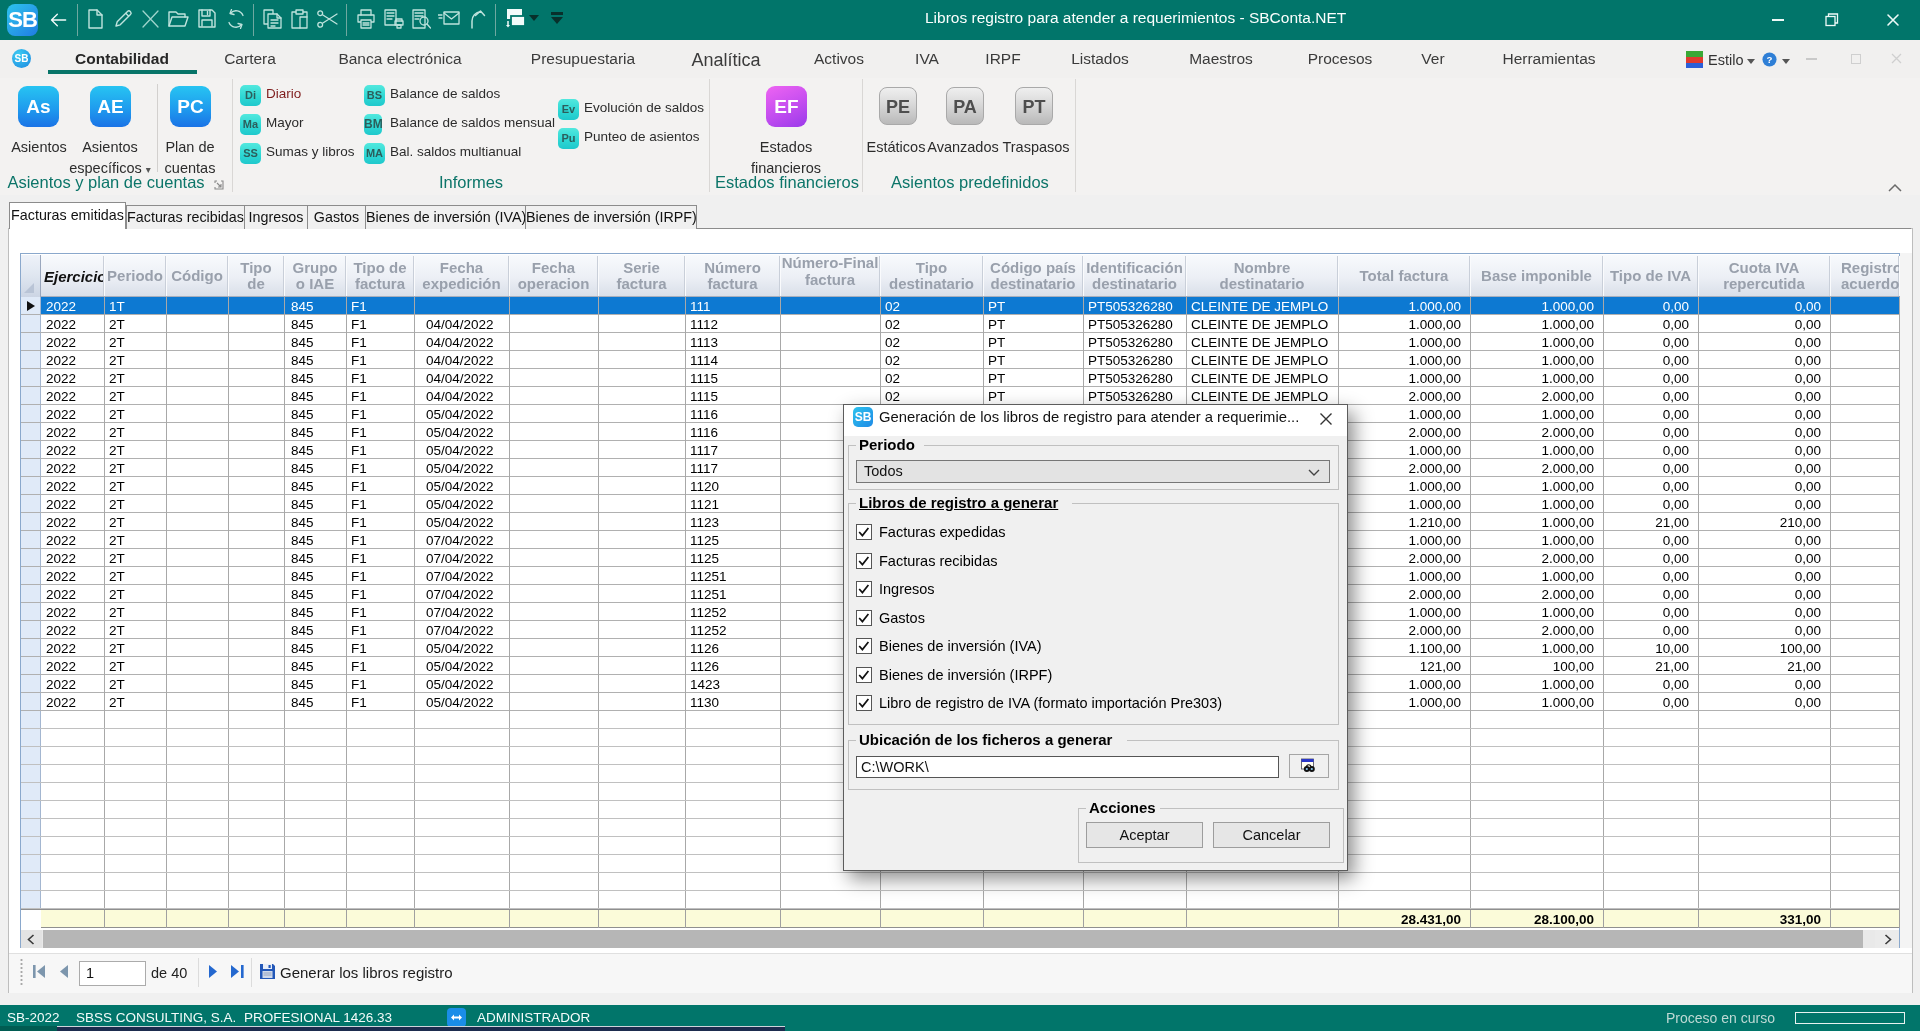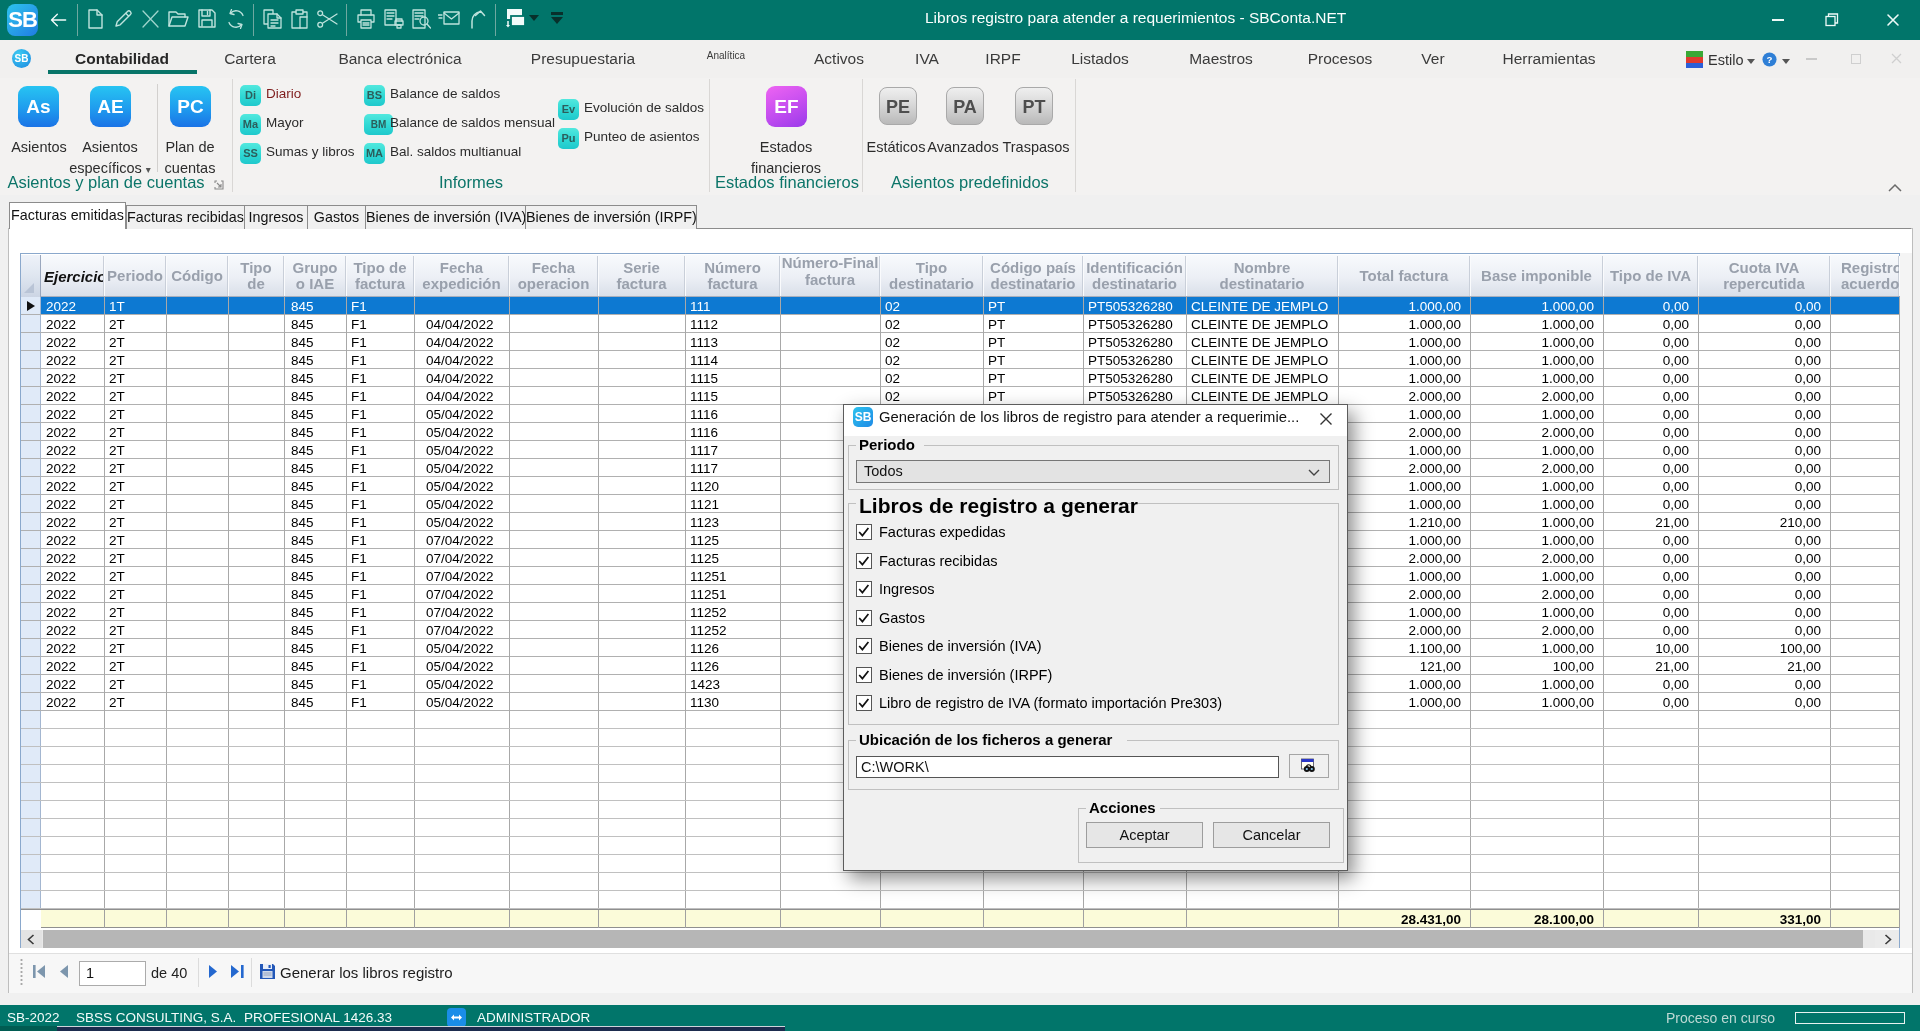--- a/index.html
+++ b/index.html
@@ -109,21 +109,21 @@
     <path d="M2 2l10 10M12 2L2 12"></path>
   </svg>
 <div class="abs" style="left:0;top:40px;width:1920px;height:38px;background:#f1f0ef;"></div>
 <div class="abs" style="left:12px;top:49px;width:19px;height:19px;border-radius:50%;
  background:radial-gradient(circle at 35% 30%,#3ecdf2,#1b86e0);color:#fff;font-weight:bold;
  font-size:10px;text-align:center;line-height:19px;">SB</div>
 <div class="abs" style="left:-8px;top:50px;width:260px;text-align:center;font-size:15.5px;font-weight:bold;color:#262626;">Contabilidad</div>
 <div class="abs" style="left:120px;top:50px;width:260px;text-align:center;font-size:15.5px;color:#3b3b3b;">Cartera</div>
 <div class="abs" style="left:270px;top:50px;width:260px;text-align:center;font-size:15.5px;color:#3b3b3b;">Banca electrónica</div>
 <div class="abs" style="left:453px;top:50px;width:260px;text-align:center;font-size:15.5px;color:#3b3b3b;">Presupuestaria</div>
-<div class="abs" style="left:596px;top:50px;width:260px;text-align:center;font-size:10px;color:#3b3b3b;">Analítica</div>
+<div class="abs" style="left:596px;top:50px;width:260px;text-align:center;font-size:18px;color:#3b3b3b;">Analítica</div>
 <div class="abs" style="left:709px;top:50px;width:260px;text-align:center;font-size:15.5px;color:#3b3b3b;">Activos</div>
 <div class="abs" style="left:797px;top:50px;width:260px;text-align:center;font-size:15.5px;color:#3b3b3b;">IVA</div>
 <div class="abs" style="left:873px;top:50px;width:260px;text-align:center;font-size:15.5px;color:#3b3b3b;">IRPF</div>
 <div class="abs" style="left:970px;top:50px;width:260px;text-align:center;font-size:15.5px;color:#3b3b3b;">Listados</div>
 <div class="abs" style="left:1091px;top:50px;width:260px;text-align:center;font-size:15.5px;color:#3b3b3b;">Maestros</div>
 <div class="abs" style="left:1210px;top:50px;width:260px;text-align:center;font-size:15.5px;color:#3b3b3b;">Procesos</div>
 <div class="abs" style="left:1303px;top:50px;width:260px;text-align:center;font-size:15.5px;color:#3b3b3b;">Ver</div>
 <div class="abs" style="left:1419px;top:50px;width:260px;text-align:center;font-size:15.5px;color:#3b3b3b;">Herramientas</div>
 <div class="abs" style="left:48px;top:70px;width:149px;height:4px;background:#077468;"></div>
 <svg class="abs" style="left:1686px;top:51px;" width="17" height="17" viewBox="0 0 17 17">
@@ -167,22 +167,22 @@
 <div class="abs" style="left:266px;top:86px;font-size:13.5px;color:#7f1d1d;white-space:nowrap;">Diario</div>
 <div class="abs" style="left:240px;top:114px;width:21px;height:21px;border-radius:5px;
     background:linear-gradient(180deg,#52e8de 0%,#2ed8d4 55%,#1fc8cc 100%);color:#2c5e5c;font-weight:bold;font-size:11px;text-align:center;line-height:21px;">Ma</div>
 <div class="abs" style="left:266px;top:115px;font-size:13.5px;color:#2c2c2c;white-space:nowrap;">Mayor</div>
 <div class="abs" style="left:240px;top:143px;width:21px;height:21px;border-radius:5px;
     background:linear-gradient(180deg,#52e8de 0%,#2ed8d4 55%,#1fc8cc 100%);color:#2c5e5c;font-weight:bold;font-size:11px;text-align:center;line-height:21px;">SS</div>
 <div class="abs" style="left:266px;top:144px;font-size:13.5px;color:#2c2c2c;white-space:nowrap;">Sumas y libros</div>
 <div class="abs" style="left:364px;top:85px;width:21px;height:21px;border-radius:5px;
     background:linear-gradient(180deg,#52e8de 0%,#2ed8d4 55%,#1fc8cc 100%);color:#2c5e5c;font-weight:bold;font-size:11px;text-align:center;line-height:21px;">BS</div>
 <div class="abs" style="left:390px;top:86px;font-size:13.5px;color:#2c2c2c;white-space:nowrap;">Balance de saldos</div>
-<div class="abs" style="left:364px;top:114px;width:29px;height:21px;border-radius:5px;
-    background:linear-gradient(180deg,#52e8de 0%,#2ed8d4 55%,#1fc8cc 100%);color:#2c5e5c;font-weight:bold;font-size:10px;text-align:center;line-height:21px;">BM</div>
+<div class="abs" style="left:364px;top:114px;width:18px;height:21px;border-radius:5px;
+    background:linear-gradient(180deg,#52e8de 0%,#2ed8d4 55%,#1fc8cc 100%);color:#2c5e5c;font-weight:bold;font-size:12px;text-align:center;line-height:21px;">BM</div>
 <div class="abs" style="left:390px;top:115px;font-size:13.5px;color:#2c2c2c;white-space:nowrap;">Balance de saldos mensual</div>
 <div class="abs" style="left:364px;top:143px;width:21px;height:21px;border-radius:5px;
     background:linear-gradient(180deg,#52e8de 0%,#2ed8d4 55%,#1fc8cc 100%);color:#2c5e5c;font-weight:bold;font-size:11px;text-align:center;line-height:21px;">MA</div>
 <div class="abs" style="left:390px;top:144px;font-size:13.5px;color:#2c2c2c;white-space:nowrap;">Bal. saldos multianual</div>
 <div class="abs" style="left:558px;top:99px;width:21px;height:21px;border-radius:5px;
     background:linear-gradient(180deg,#52e8de 0%,#2ed8d4 55%,#1fc8cc 100%);color:#2c5e5c;font-weight:bold;font-size:11px;text-align:center;line-height:21px;">Ev</div>
 <div class="abs" style="left:584px;top:100px;font-size:13.5px;color:#2c2c2c;white-space:nowrap;">Evolución de saldos</div>
 <div class="abs" style="left:558px;top:128px;width:21px;height:21px;border-radius:5px;
     background:linear-gradient(180deg,#52e8de 0%,#2ed8d4 55%,#1fc8cc 100%);color:#2c5e5c;font-weight:bold;font-size:11px;text-align:center;line-height:21px;">Pu</div>
 <div class="abs" style="left:584px;top:129px;font-size:13.5px;color:#2c2c2c;white-space:nowrap;">Punteo de asientos</div>
@@ -840,21 +840,21 @@
     <path d="M1.5 1.5l11 11M12.5 1.5l-11 11"></path>
   </svg>
 <div class="abs" style="left:848px;top:445px;width:491px;height:45px;border:1px solid #c0c0c0;box-sizing:border-box;z-index:11;"></div>
 <div class="abs" style="left:856px;top:436px;width:62px;background:#f0f0f0;font-size:15px;font-weight:bold;color:#000;padding:0 3px;white-space:nowrap;z-index:11;">Periodo</div>
 <div class="abs" style="left:856px;top:460px;width:474px;height:23px;background:#e3e3e3;
  border:1px solid #767676;box-sizing:border-box;font-size:14.5px;color:#111;padding:2px 0 0 7px;z-index:11;">Todos</div>
 <svg class="abs" style="left:1308px;top:469px;z-index:11;" width="12" height="7" viewBox="0 0 12 7" fill="none" stroke="#444" stroke-width="1.4">
     <path d="M1 1l5 5 5-5"></path>
   </svg>
 <div class="abs" style="left:848px;top:503px;width:491px;height:222px;border:1px solid #c0c0c0;box-sizing:border-box;z-index:11;"></div>
-<div class="abs" style="left:856px;top:494px;width:210px;background:#f0f0f0;font-size:21px;font-weight:bold;color:#000;padding:0 3px;white-space:nowrap;z-index:11;">Libros de registro a generar</div>
+<div class="abs" style="left:856px;top:494px;width:210px;background:#f0f0f0;font-size:15px;font-weight:bold;color:#000;padding:0 3px;white-space:nowrap;z-index:11;text-decoration:underline;">Libros de registro a generar</div>
 <svg class="abs" style="left:856px;top:524px;z-index:11;" width="16" height="16" viewBox="0 0 16 16">
     <rect x="0.5" y="0.5" width="15" height="15" fill="#fff" stroke="#555"></rect>
     <path d="M3.2 8l3.2 3.6 6-7.6" fill="none" stroke="#111" stroke-width="1.7"></path>
   </svg>
 <div class="abs" style="left:879px;top:524px;font-size:14.5px;color:#000;white-space:nowrap;z-index:11;">Facturas expedidas</div>
 <svg class="abs" style="left:856px;top:552.5px;z-index:11;" width="16" height="16" viewBox="0 0 16 16">
     <rect x="0.5" y="0.5" width="15" height="15" fill="#fff" stroke="#555"></rect>
     <path d="M3.2 8l3.2 3.6 6-7.6" fill="none" stroke="#111" stroke-width="1.7"></path>
   </svg>
 <div class="abs" style="left:879px;top:552.5px;font-size:14.5px;color:#000;white-space:nowrap;z-index:11;">Facturas recibidas</div>

